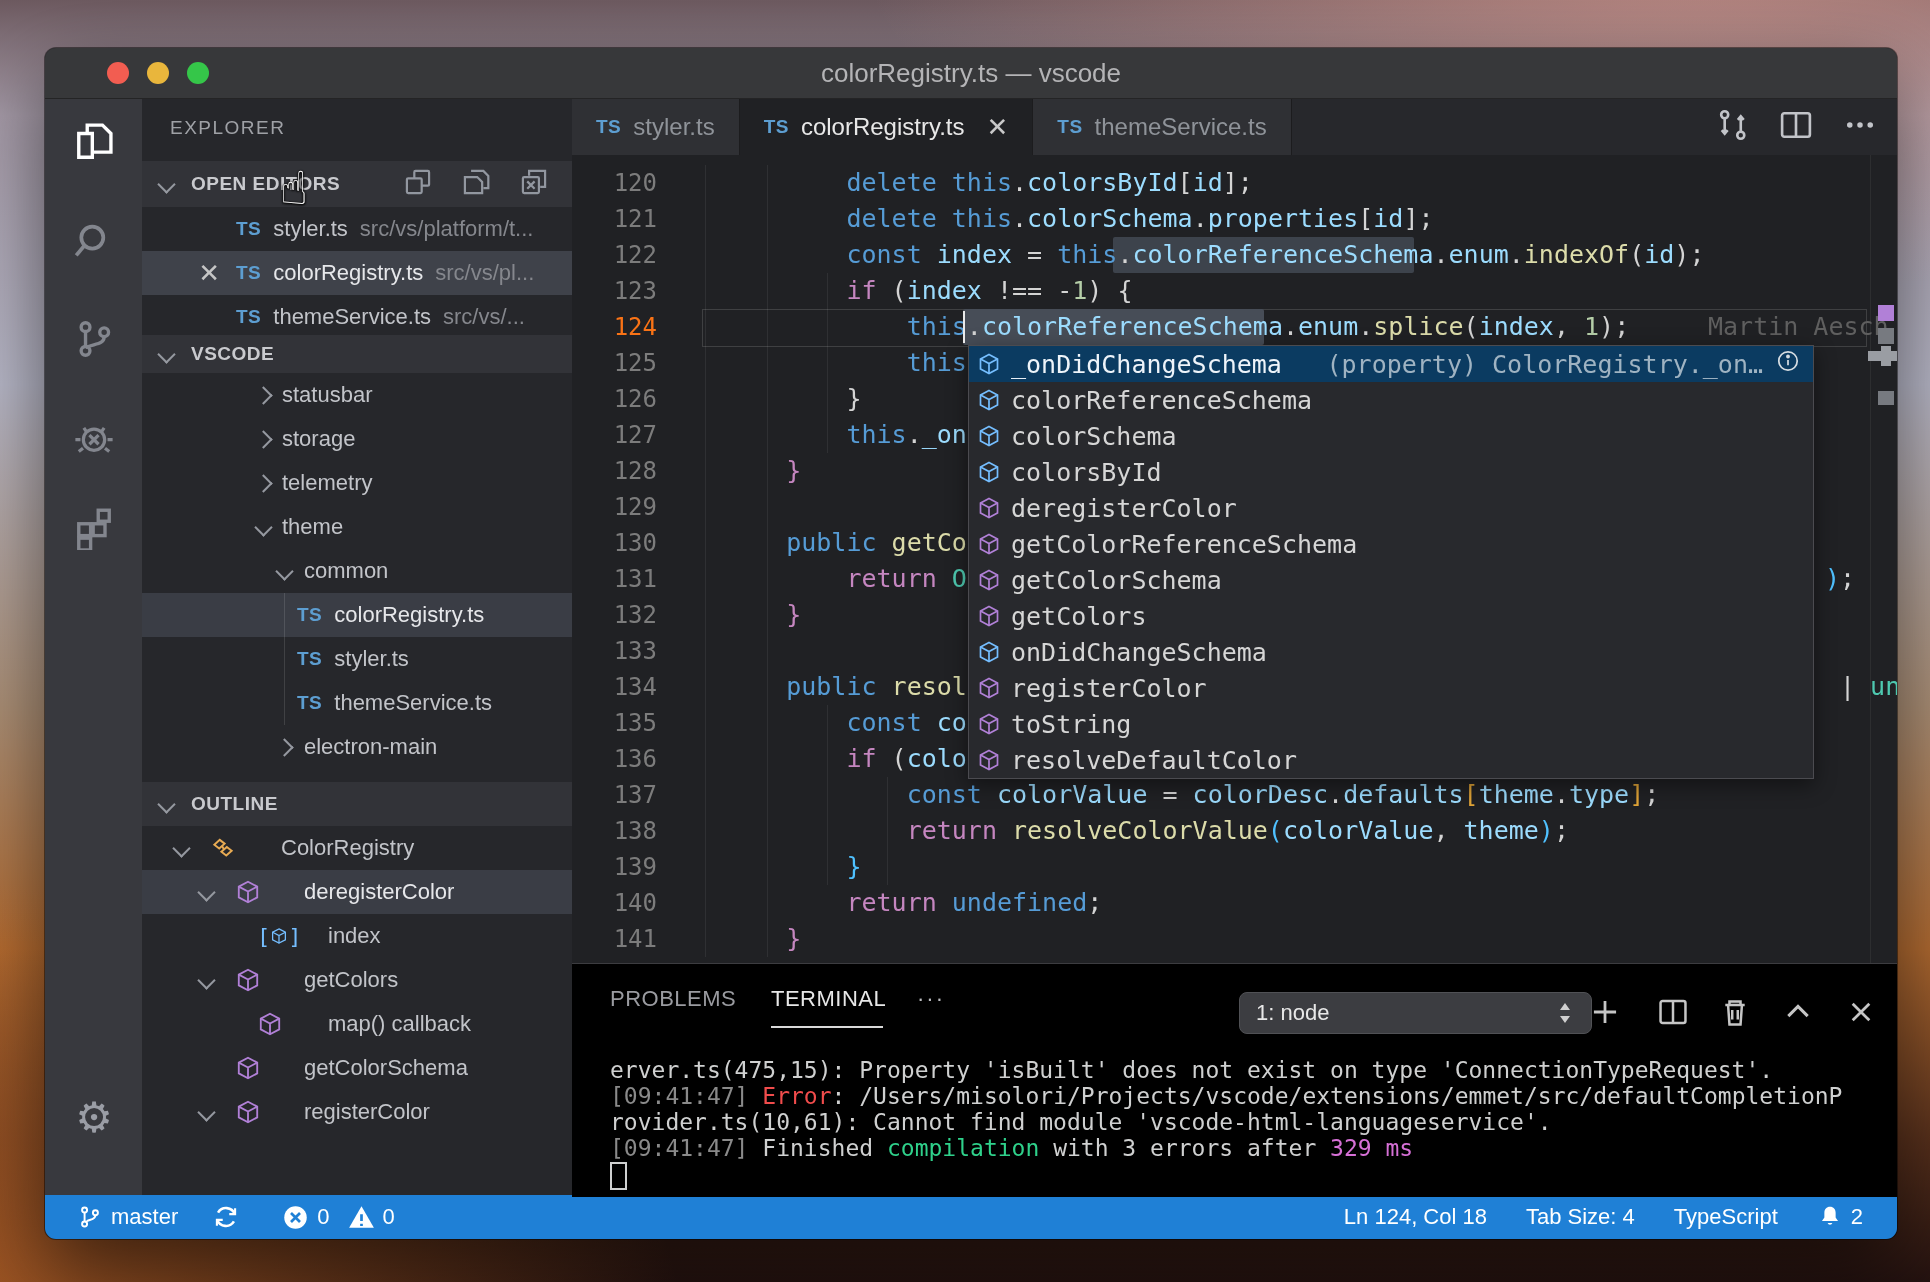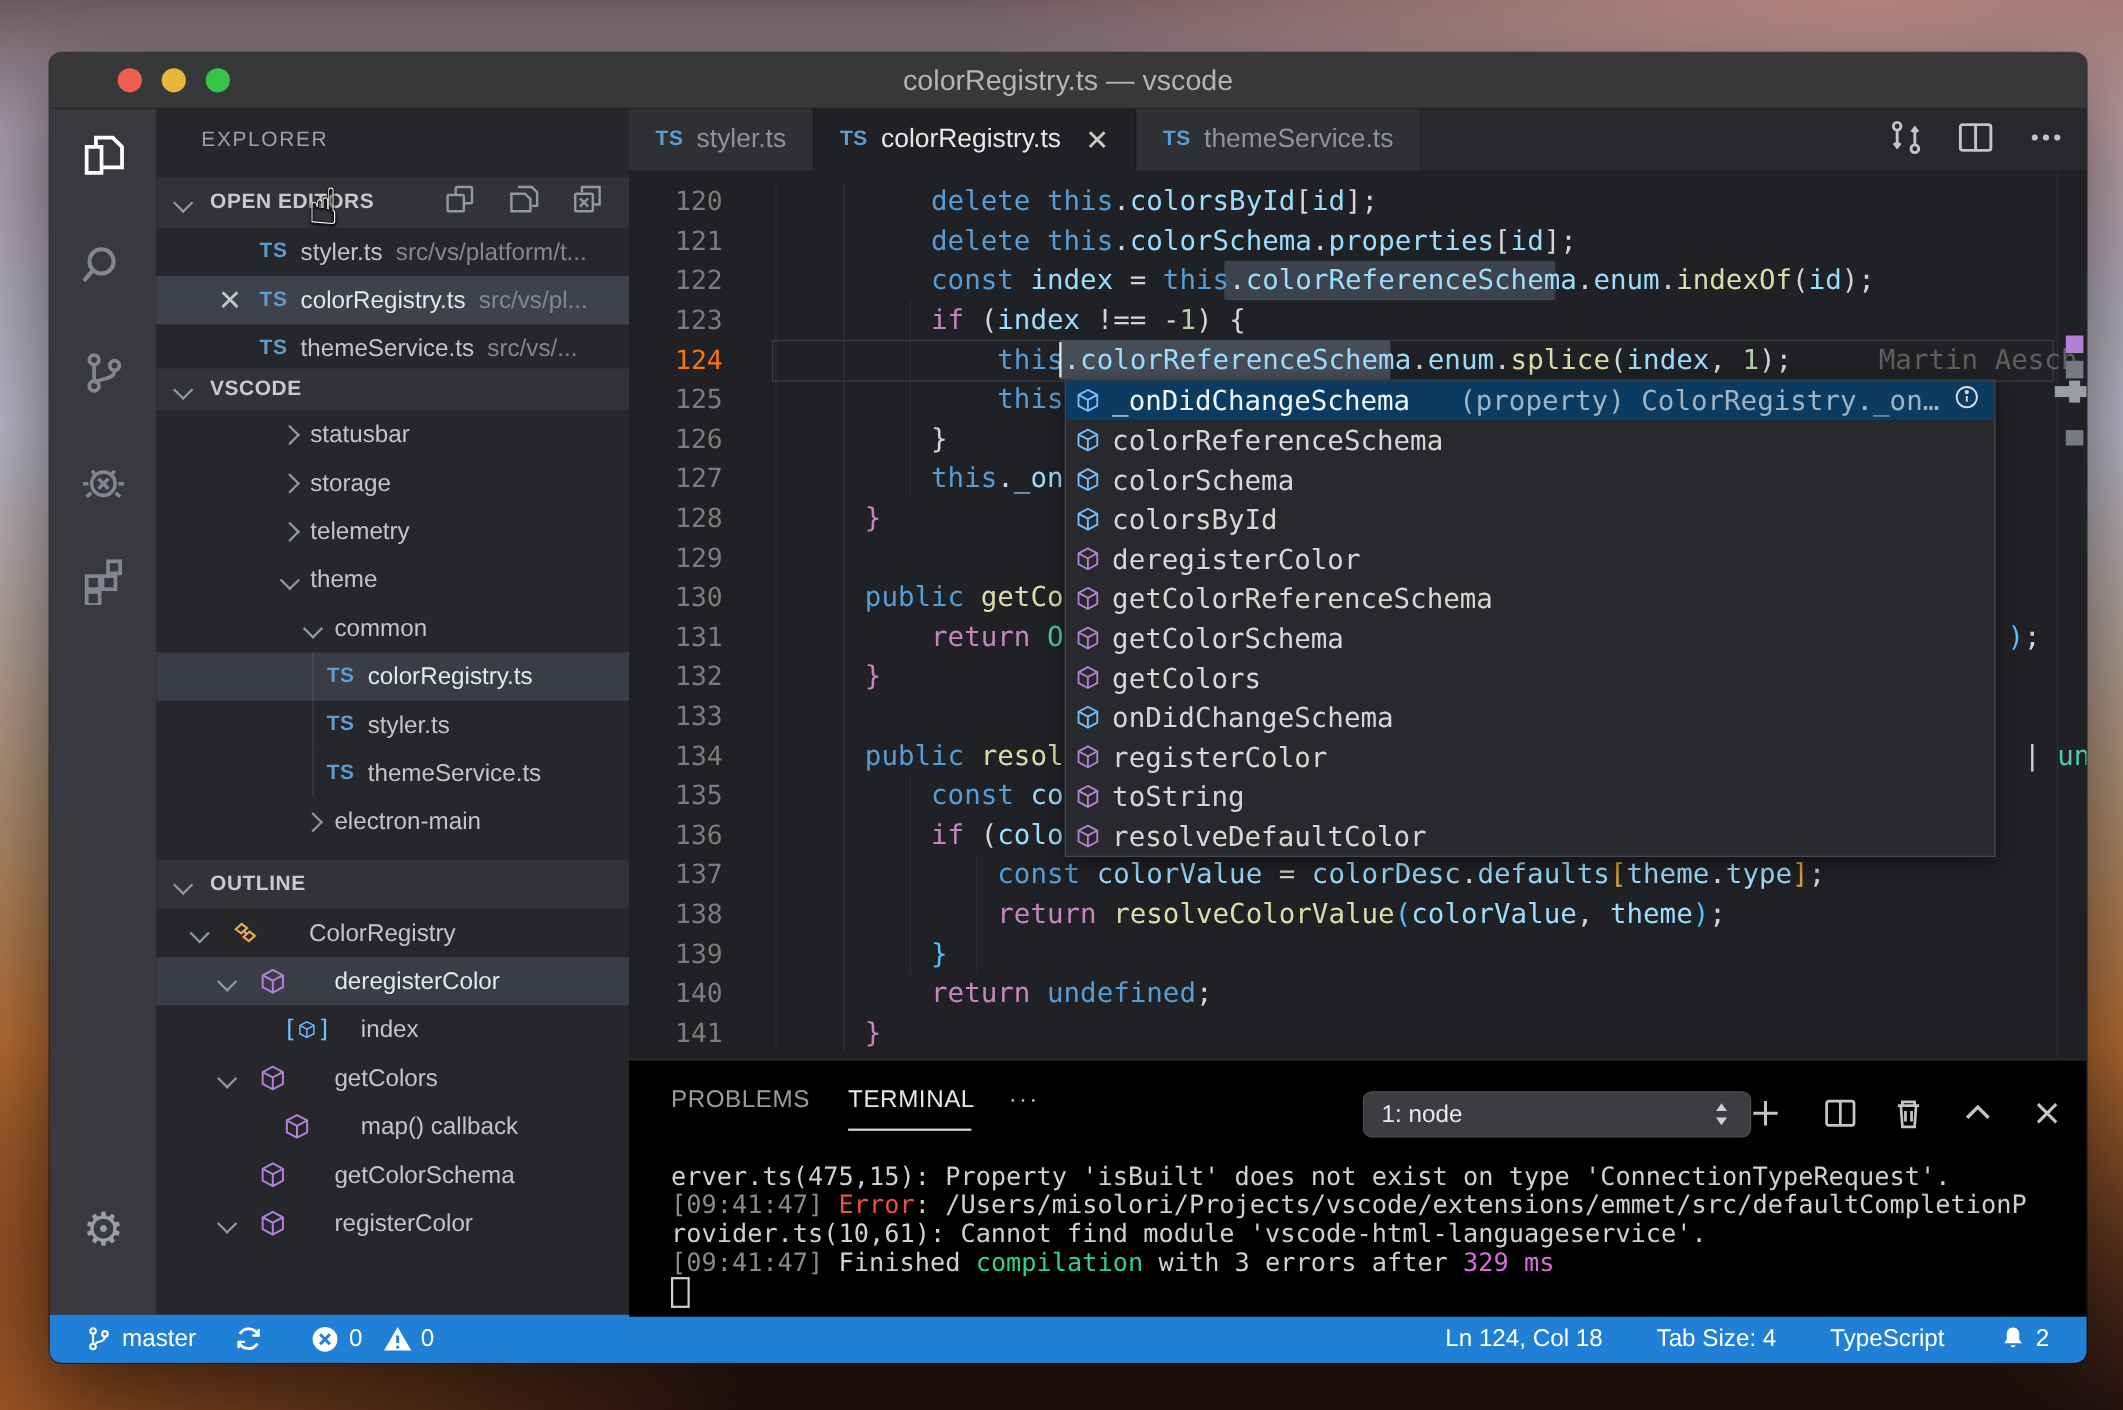--- a/index.html
+++ b/index.html
@@ -15,21 +15,21 @@
   
   .titlebar{height:50px;background:#37383a;border-bottom:1px solid #242425;position:relative;flex:0 0 50px;}
   .tl{position:absolute;top:14px;width:22px;height:22px;border-radius:50%;}
   .title{position:absolute;top:0;left:0;right:0;height:50px;line-height:50px;text-align:center;
     color:#b4b4b6;font-size:26px;}
   
   .mainrow{flex:1 1 auto;display:flex;min-height:0;}
   .activity{width:97px;background:#38393e;position:relative;flex:0 0 97px;}
   .aicon{position:absolute;left:24px;width:50px;height:50px;display:flex;align-items:center;justify-content:center;}
   .sidebar{width:430px;background:#26272b;position:relative;flex:0 0 430px;overflow:hidden;}
-  .sb-title{position:absolute;top:0;left:0;right:0;height:56px;line-height:58px;padding-left:41px;
+  .sb-title{position:absolute;top:0;left:0;right:0;height:56px;line-height:58px;padding-left:28px;
     color:#9fa1a6;font-size:19px;letter-spacing:1.5px;}
   .section{position:absolute;left:0;right:0;background:#323338;display:flex;align-items:center;
     color:#c9cace;font-weight:bold;font-size:19px;letter-spacing:.5px;}
   .chev{display:inline-block;width:11px;height:11px;border-right:2px solid #9599a0;border-bottom:2px solid #9599a0;}
   .chev.down{transform:rotate(45deg);} .chev.right{transform:rotate(-45deg);}
   .row44{position:relative;height:44px;display:flex;align-items:center;color:#c2c4c9;font-size:22px;}
   .row44 .lbl{white-space:nowrap;}
   .row44.sel-oe{background:#3f424a;color:#e6e7ea;}
   .row44.sel-tree{background:#3a3d45;color:#e6e7ea;}
   .path{color:#85878d;font-size:22px;margin-left:12px;white-space:nowrap;}
@@ -82,21 +82,21 @@
   .tline{position:relative;height:26px;line-height:26px;white-space:pre;
     font-family:"DejaVu Sans Mono",monospace;font-size:23px;color:#cfd0d0;}
   .t-dim{color:#8a8a8a;} .t-red{color:#f14c4c;} .t-green{color:#2fd18b;} .t-mag{color:#d670d6;}
   .tcursor{display:inline-block;width:13px;height:24px;border:2px solid #cfd0d0;vertical-align:middle;}
   
   .statusbar{height:44px;background:#1f80d6;display:flex;align-items:center;color:#fff;font-size:22px;
     padding:0 34px 0 32px;flex:0 0 44px;}
   .sitem{display:flex;align-items:center;margin-right:34px;white-space:nowrap;}
   .sitem svg{margin-right:8px;}
   .sright{margin-left:auto;display:flex;align-items:center;}
-  .sright .sitem{margin-right:0;margin-left:49px;}
+  .sright .sitem{margin-right:0;margin-left:39px;}
 </style>
 </head>
 <body>
 
 <div class="desktop">
   <div class="window">
 
     <div class="titlebar">
       <span class="tl" id="tl0" style="left: 62px; background: rgb(242, 93, 81);"></span>
       <span class="tl" id="tl1" style="left: 102px; background: rgb(233, 182, 60);"></span>

